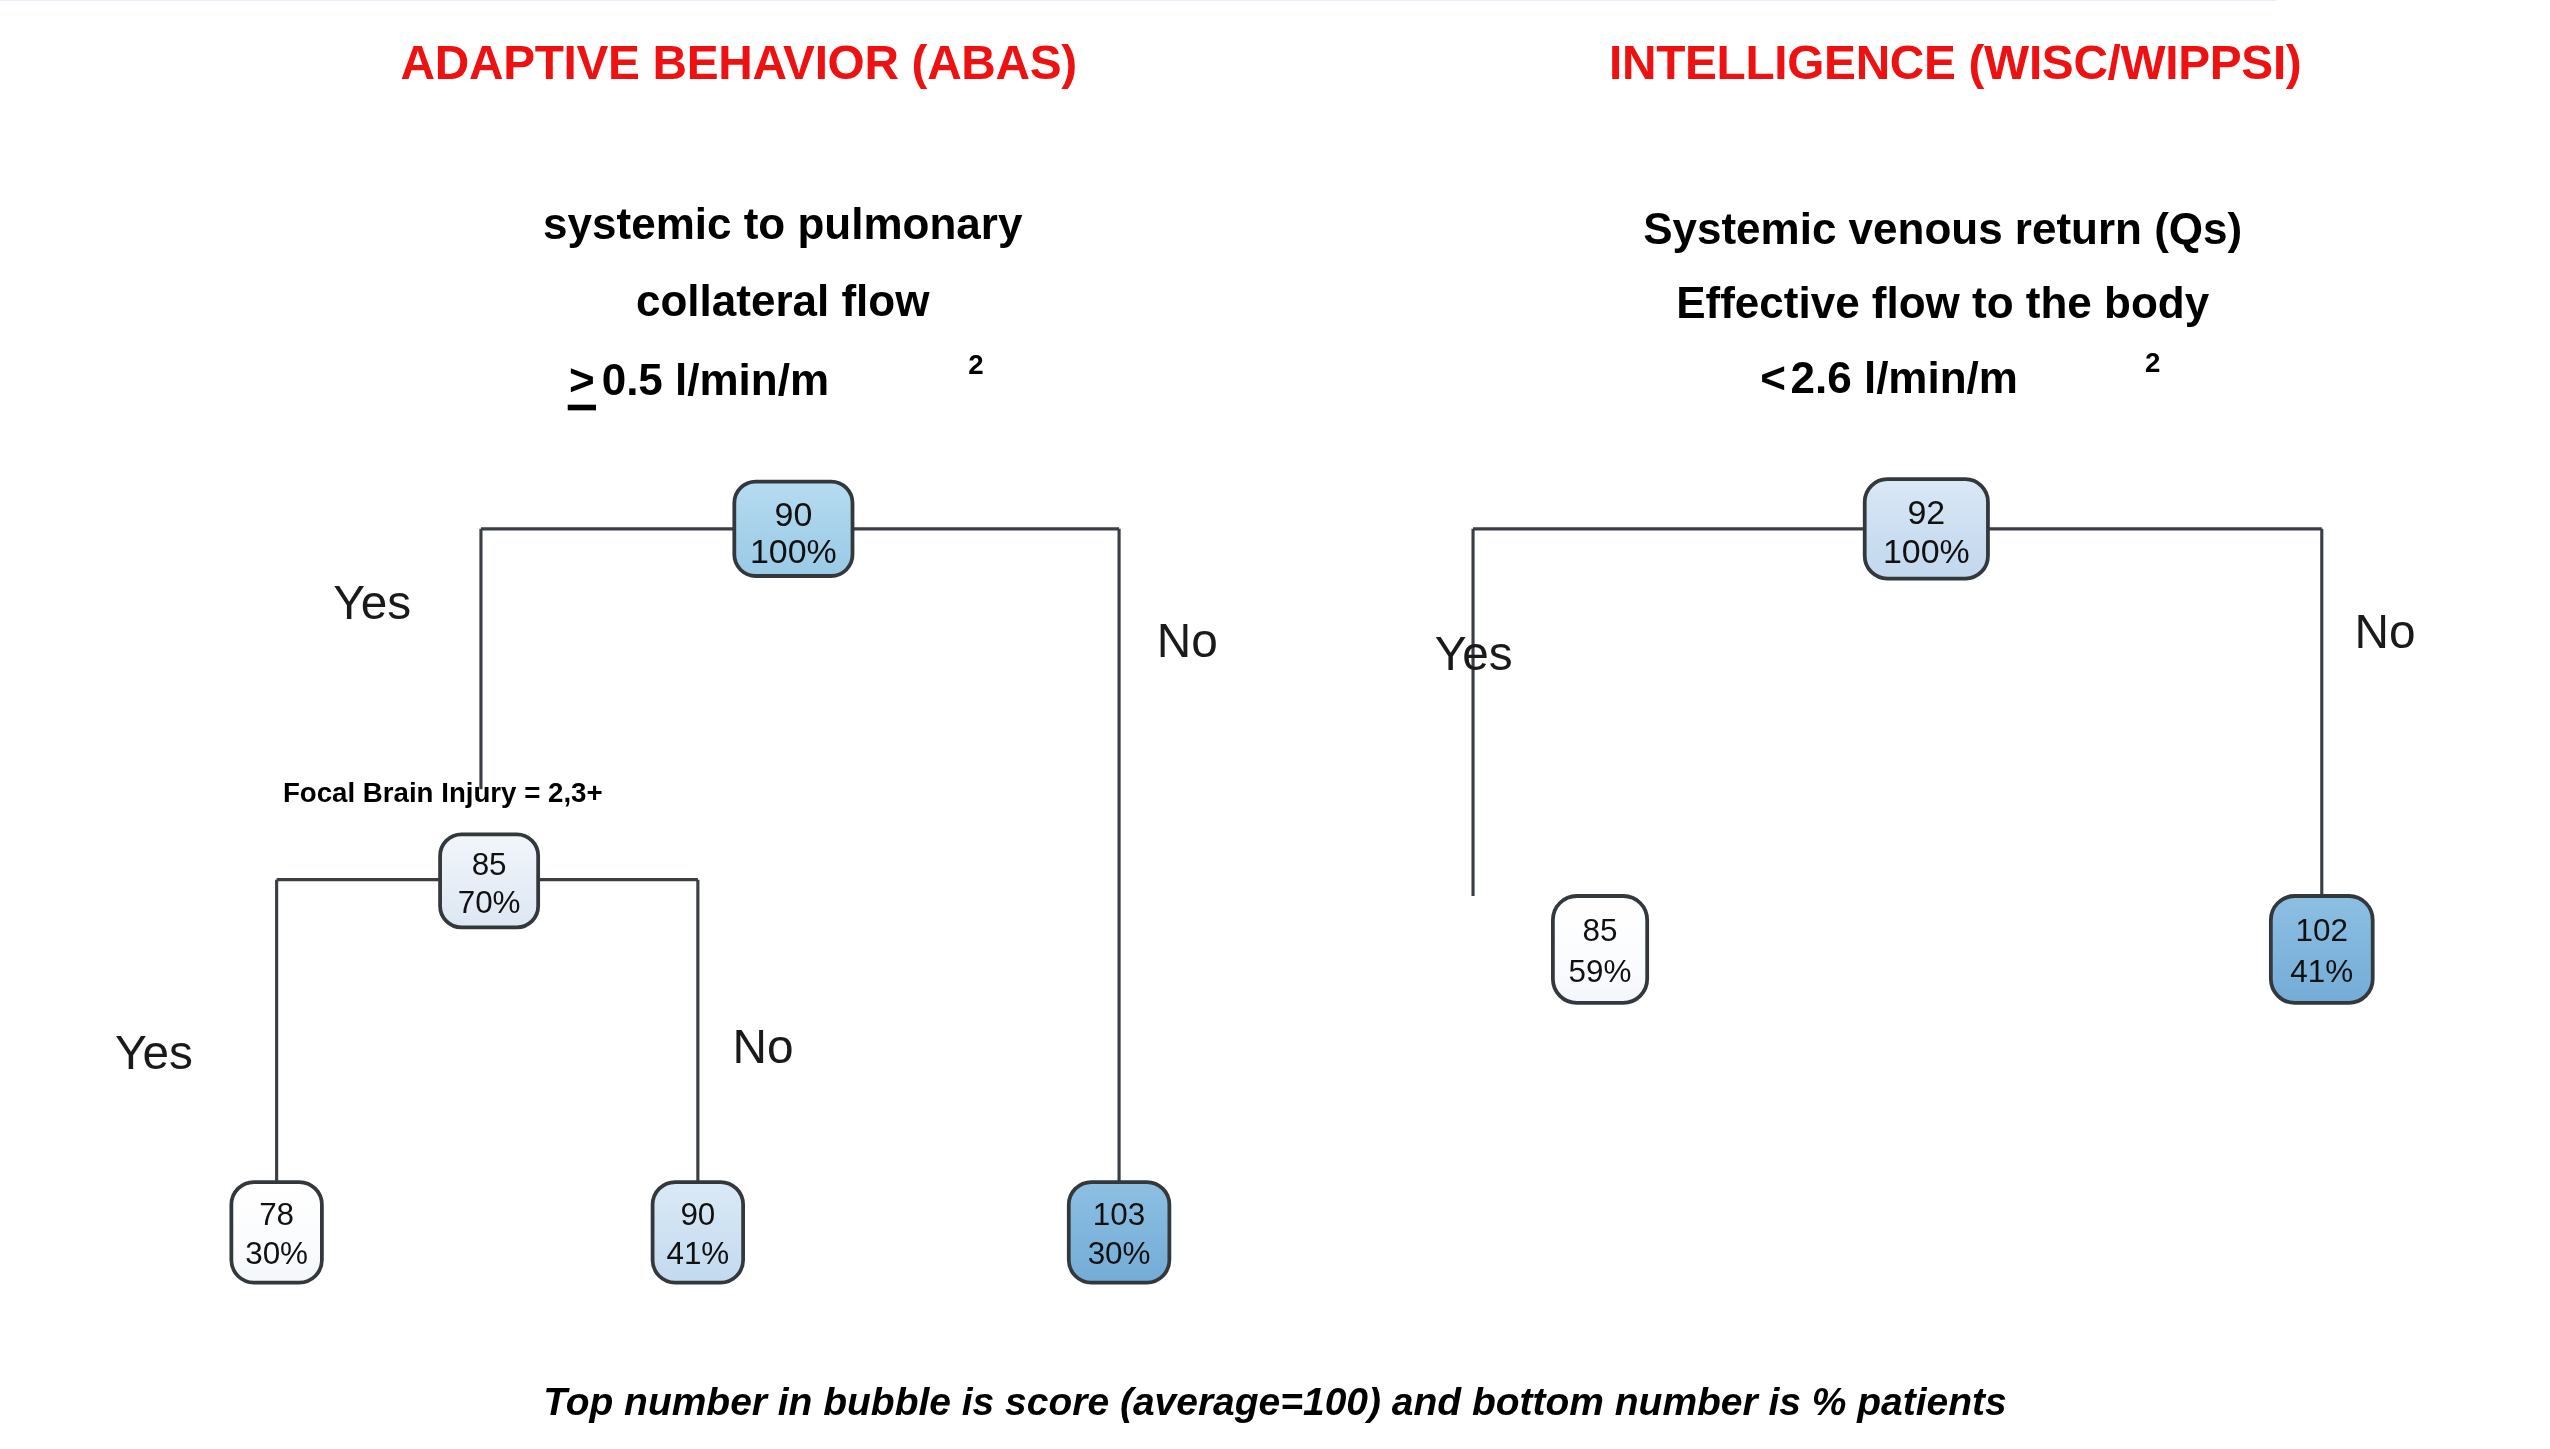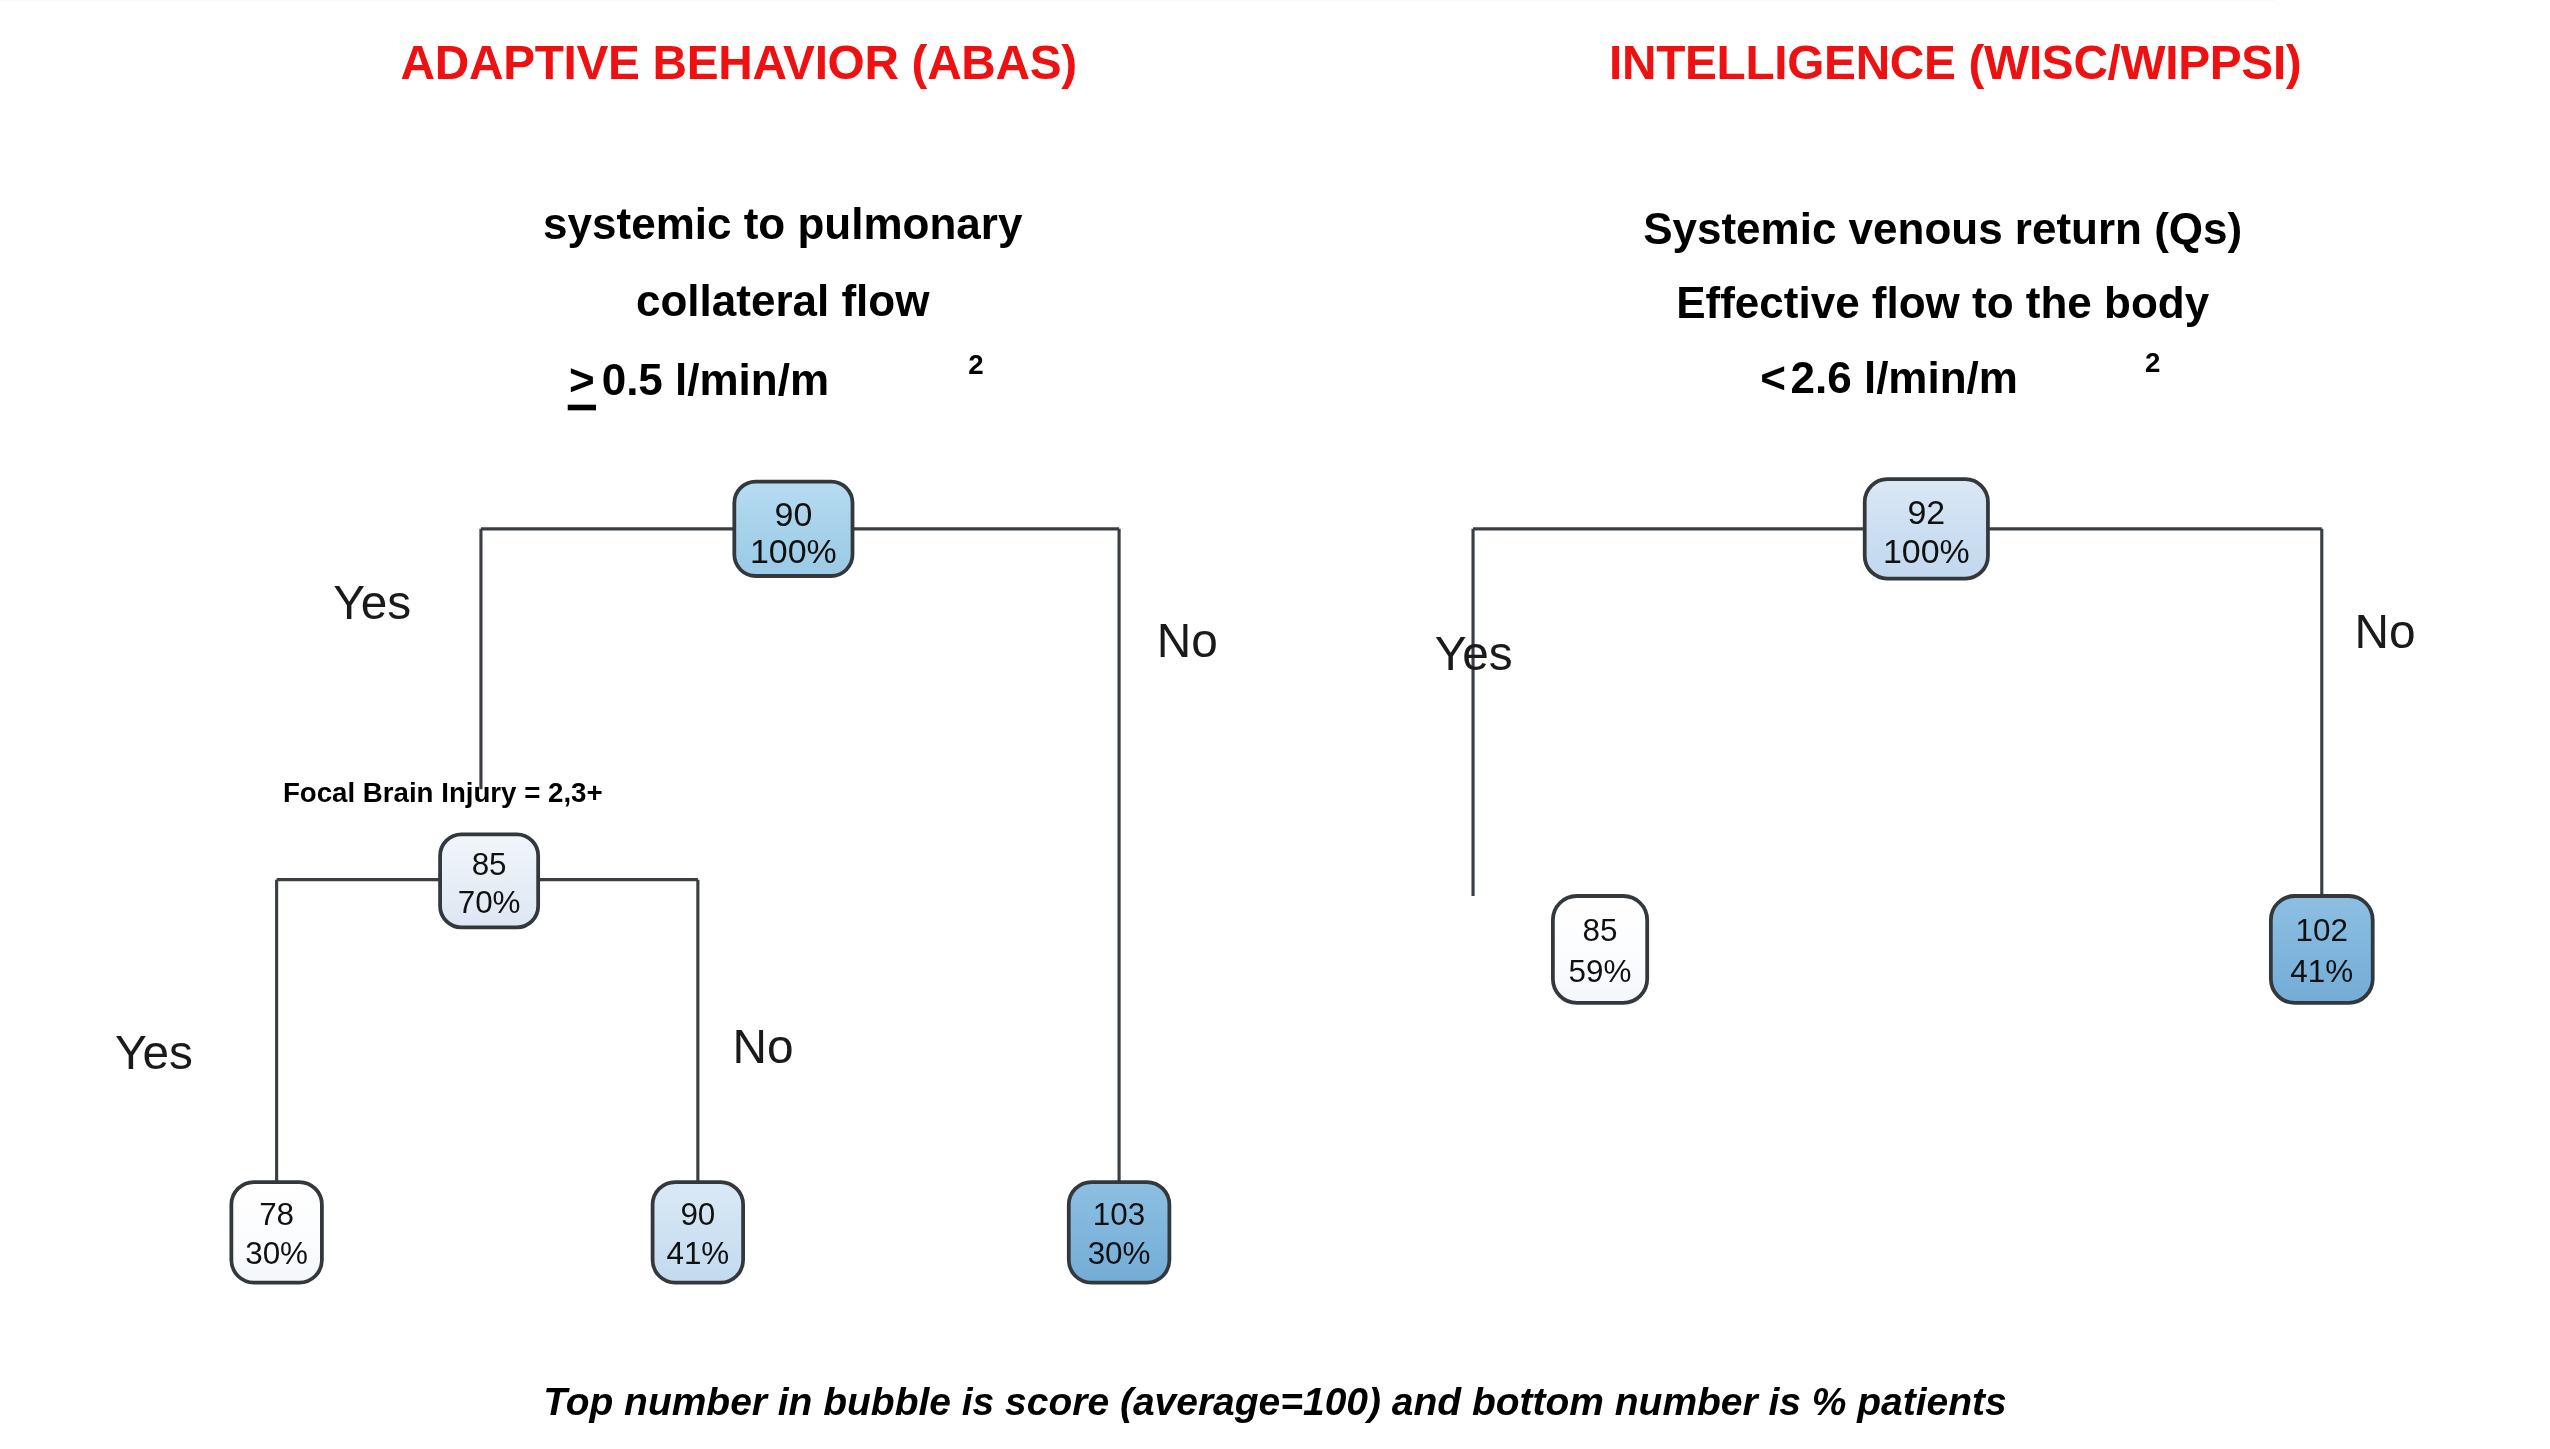--- a/index.html
+++ b/index.html
@@ -11,21 +11,21 @@
   body {
     font-family: "Liberation Sans", sans-serif;
     width: 2550px;
     height: 1450px;
     overflow: hidden;
   }
   #stage {
     position: relative;
     width: 2276px;
     height: 1450px;
-    background: #86efac;
+    background: #a21caf;
   }
   #diagram {
     position: absolute;
     left: 0;
     top: 0;
     width: 2550px;
     height: 1450px;
     display: block;
   }
   .panel-title {

